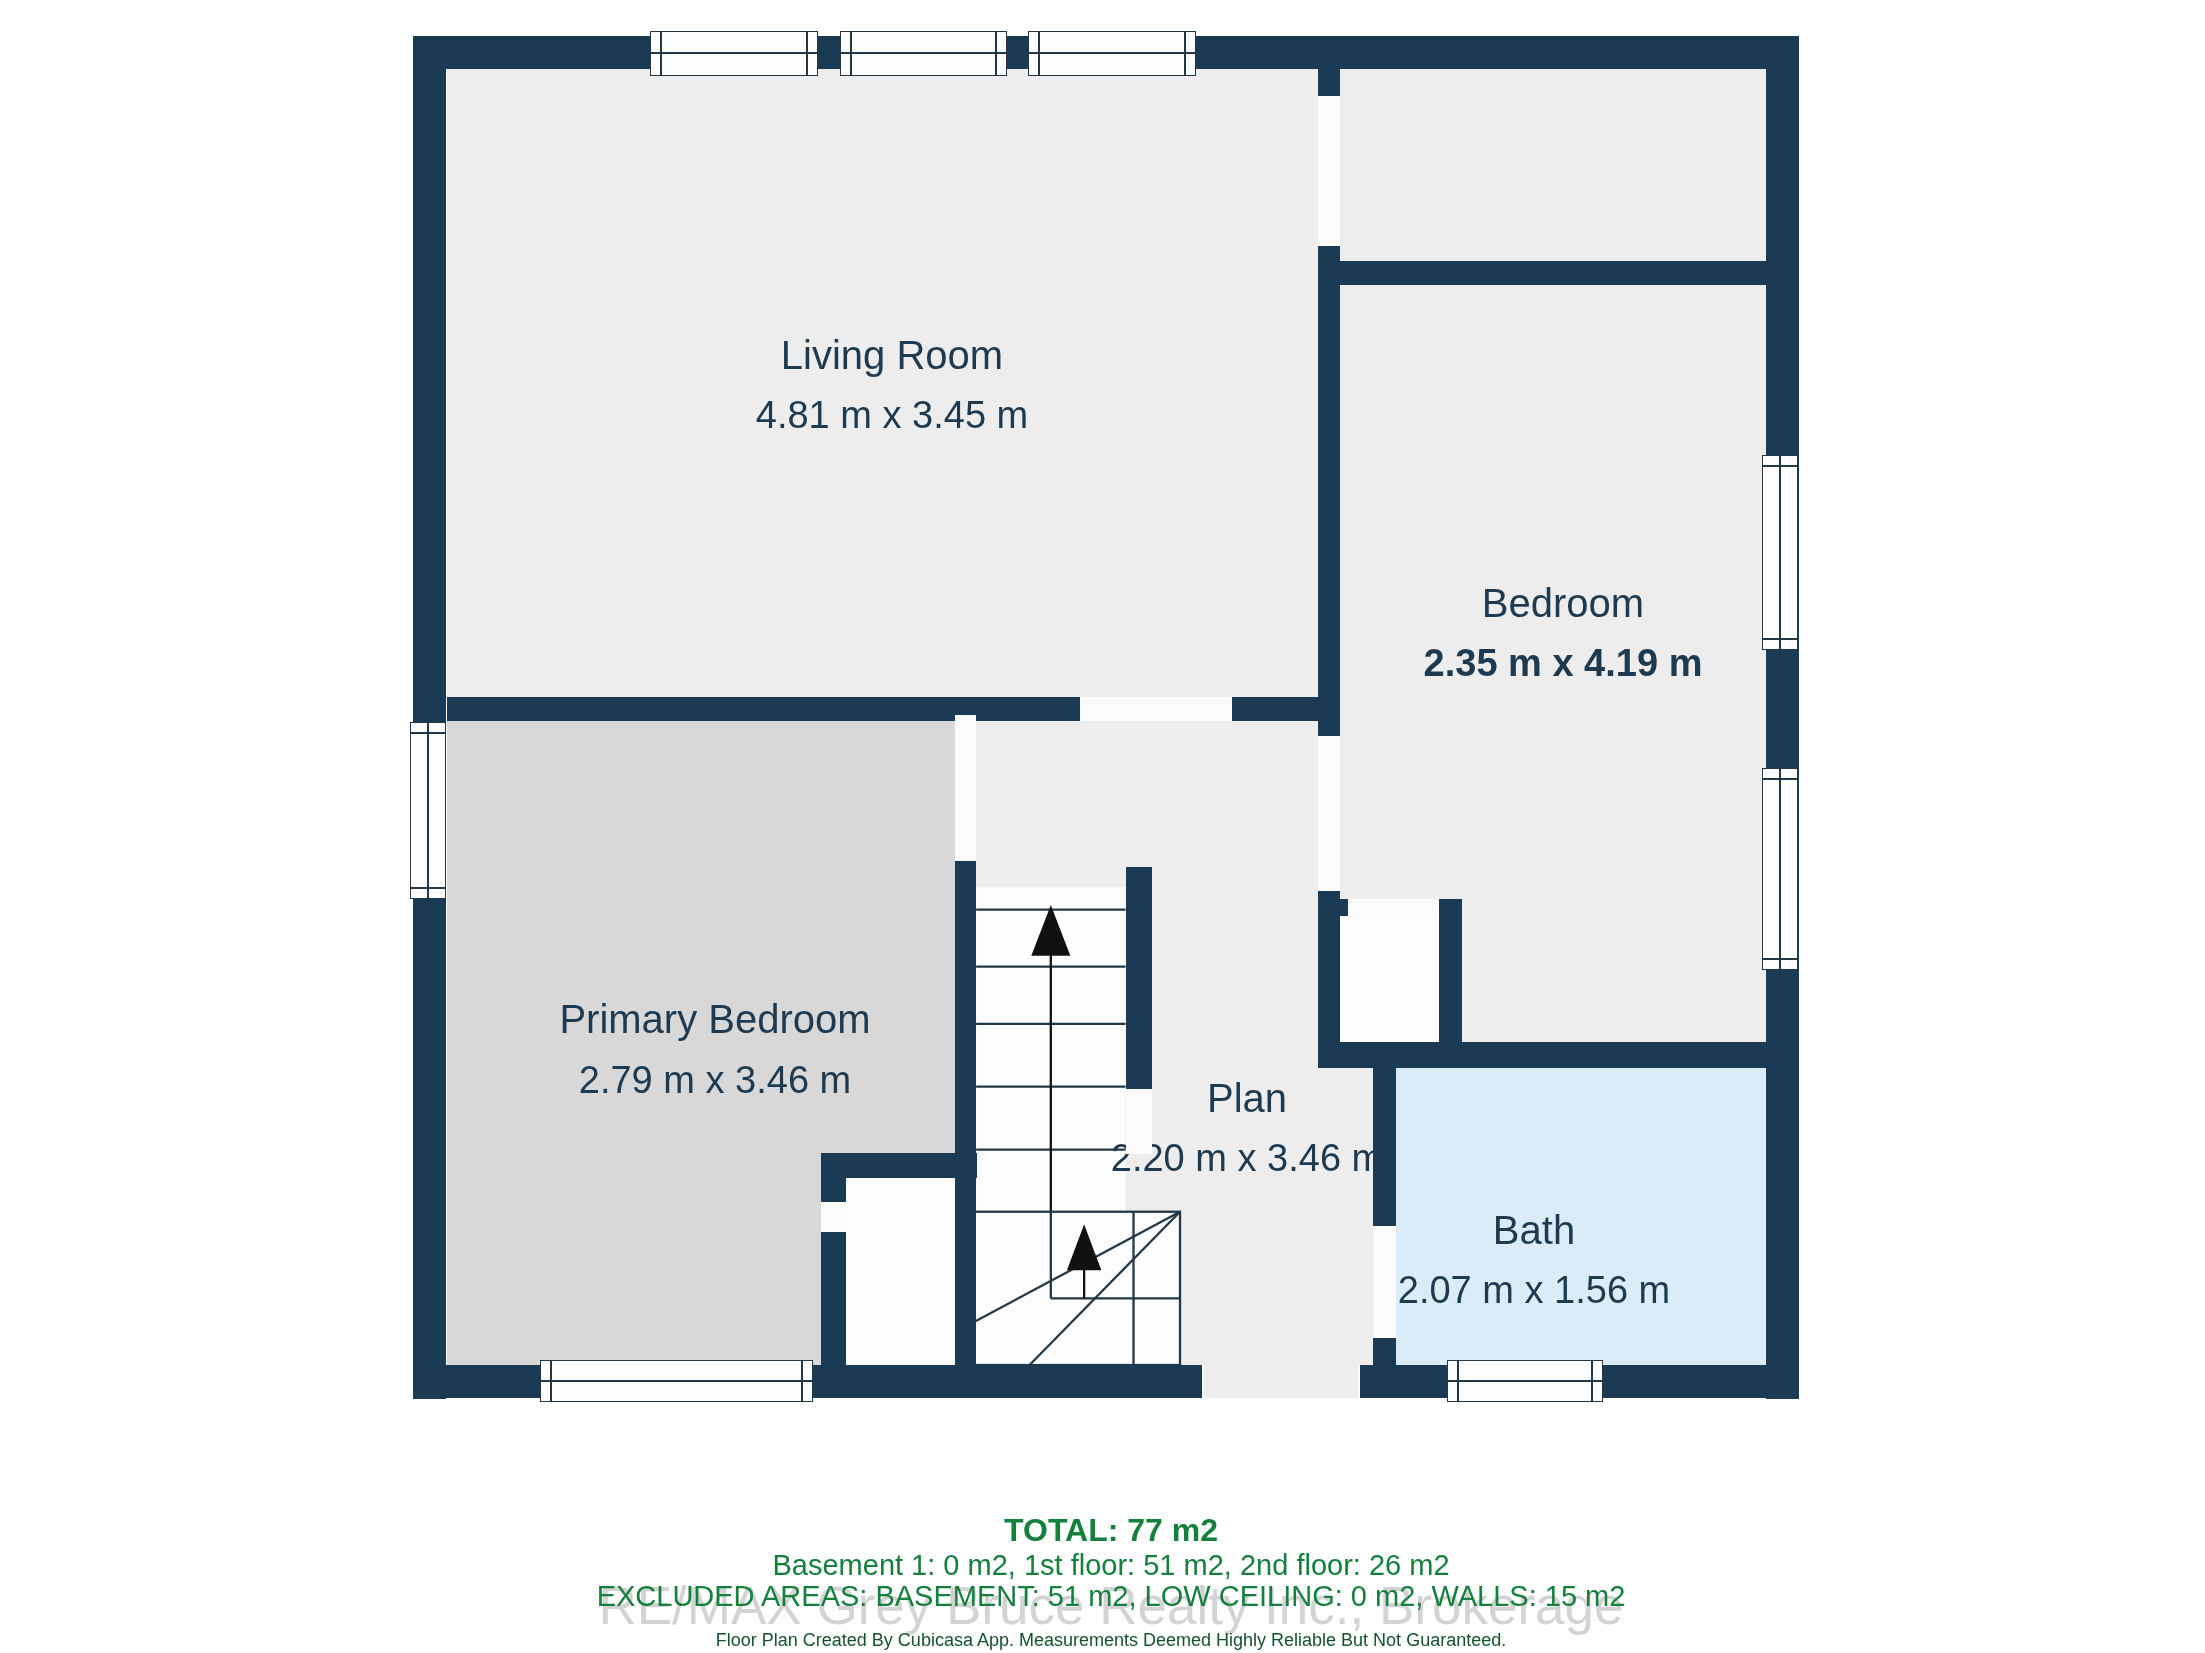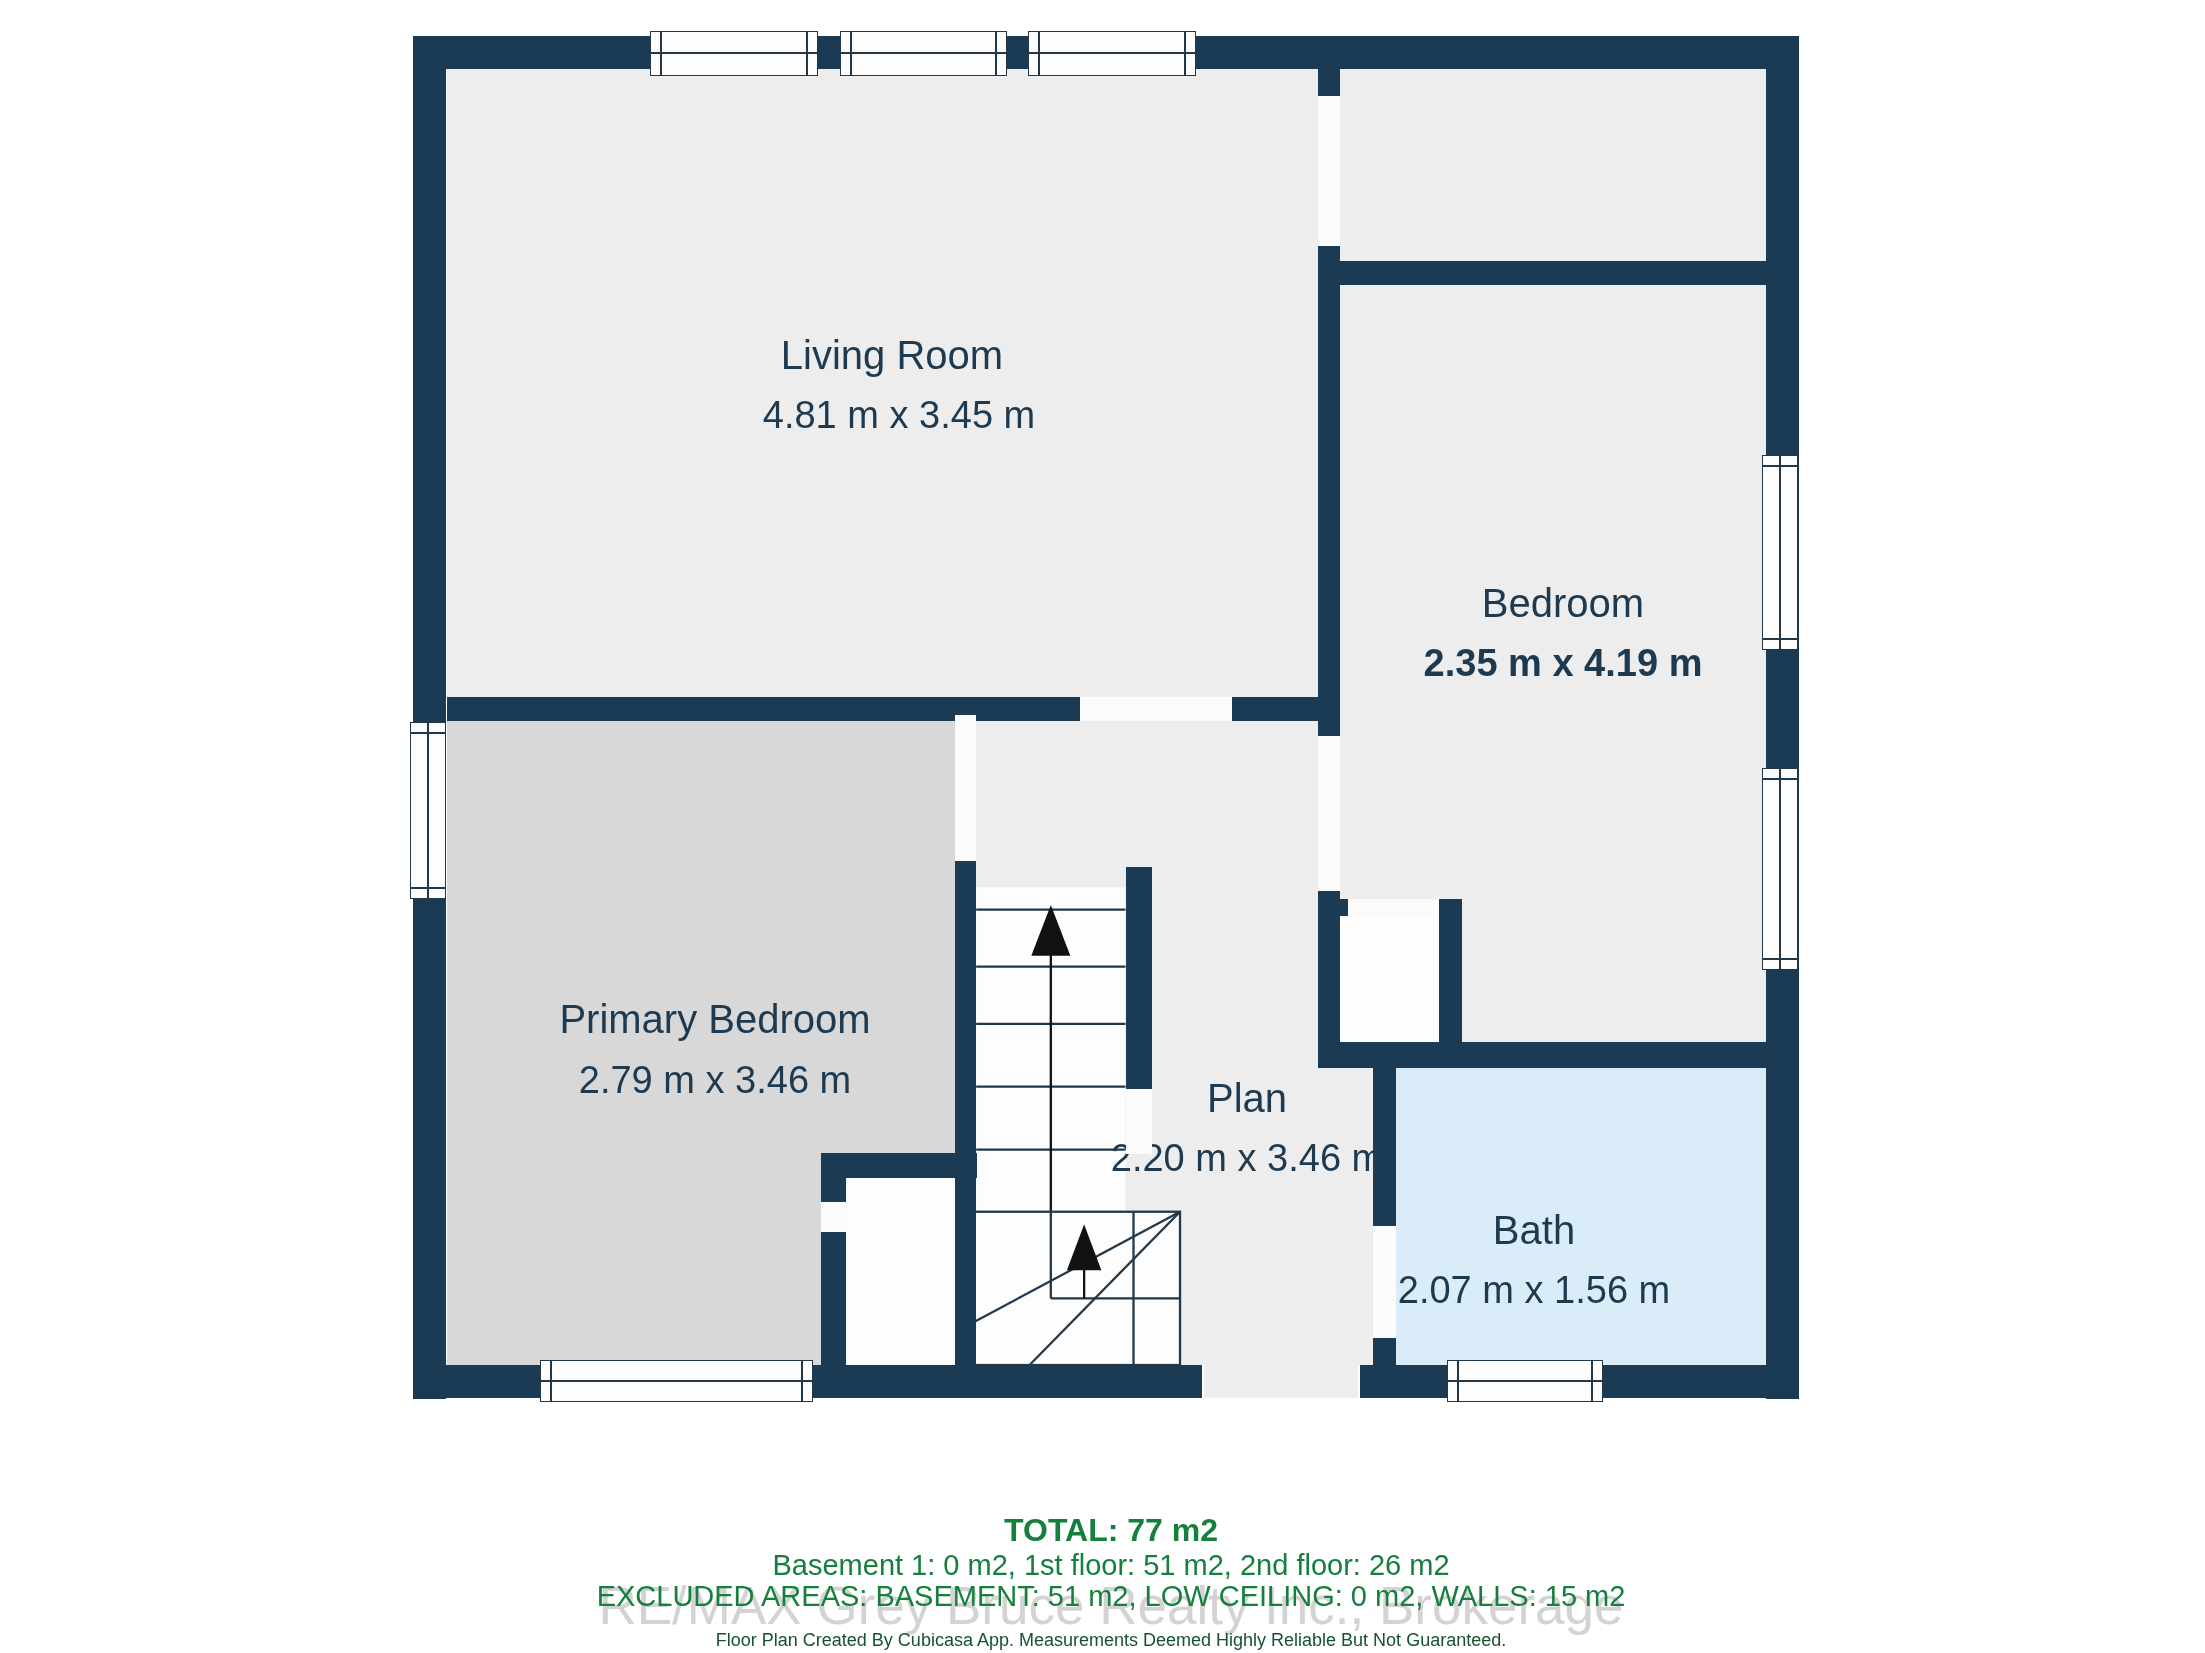--- a/index.html
+++ b/index.html
@@ -63,21 +63,21 @@
       <line x1="1830" y1="2110" x2="1830" y2="2261"></line>
       <line x1="1830" y1="2261" x2="1974" y2="2261"></line>
       <line x1="2055" y1="2110" x2="1689" y2="2306"></line>
       <line x1="2055" y1="2110" x2="1793" y2="2377"></line>
     </g>
     <line x1="1888" y1="2205" x2="1888" y2="2261" stroke="#111111" stroke-width="4"></line>
     <polygon points="1888,2132 1858,2212 1918,2212" fill="#111111"></polygon>
   </svg>
 
   <div class="rlabel" style="left:892px;top:355px;">Living Room</div>
-  <div class="rdims" style="left:892px;top:415px;margin-left:7px;">4.81 m x 3.45 m</div>
+  <div class="rdims" style="left:892px;top:415px;">4.81 m x 3.45 m</div>
   <div class="rlabel" style="left:1563px;top:603px;">Bedroom</div>
   <div class="rdims" style="left:1563px;top:663px;font-weight:bold;">2.35 m x 4.19 m</div>
   <div class="rlabel" style="left:715px;top:1019px;">Primary Bedroom</div>
   <div class="rdims" style="left:715px;top:1080px;">2.79 m x 3.46 m</div>
   <div class="rlabel" style="left:1247px;top:1098px;">Plan</div>
   <div class="rdims" style="left:1247px;top:1158px;">2.20 m x 3.46 m</div>
   <div class="rlabel" style="left:1534px;top:1230px;">Bath</div>
   <div class="rdims" style="left:1534px;top:1290px;">2.07 m x 1.56 m</div>
 
   <div class="wall" style="left:413px;top:36px;width:1386px;height:33px;"></div>

